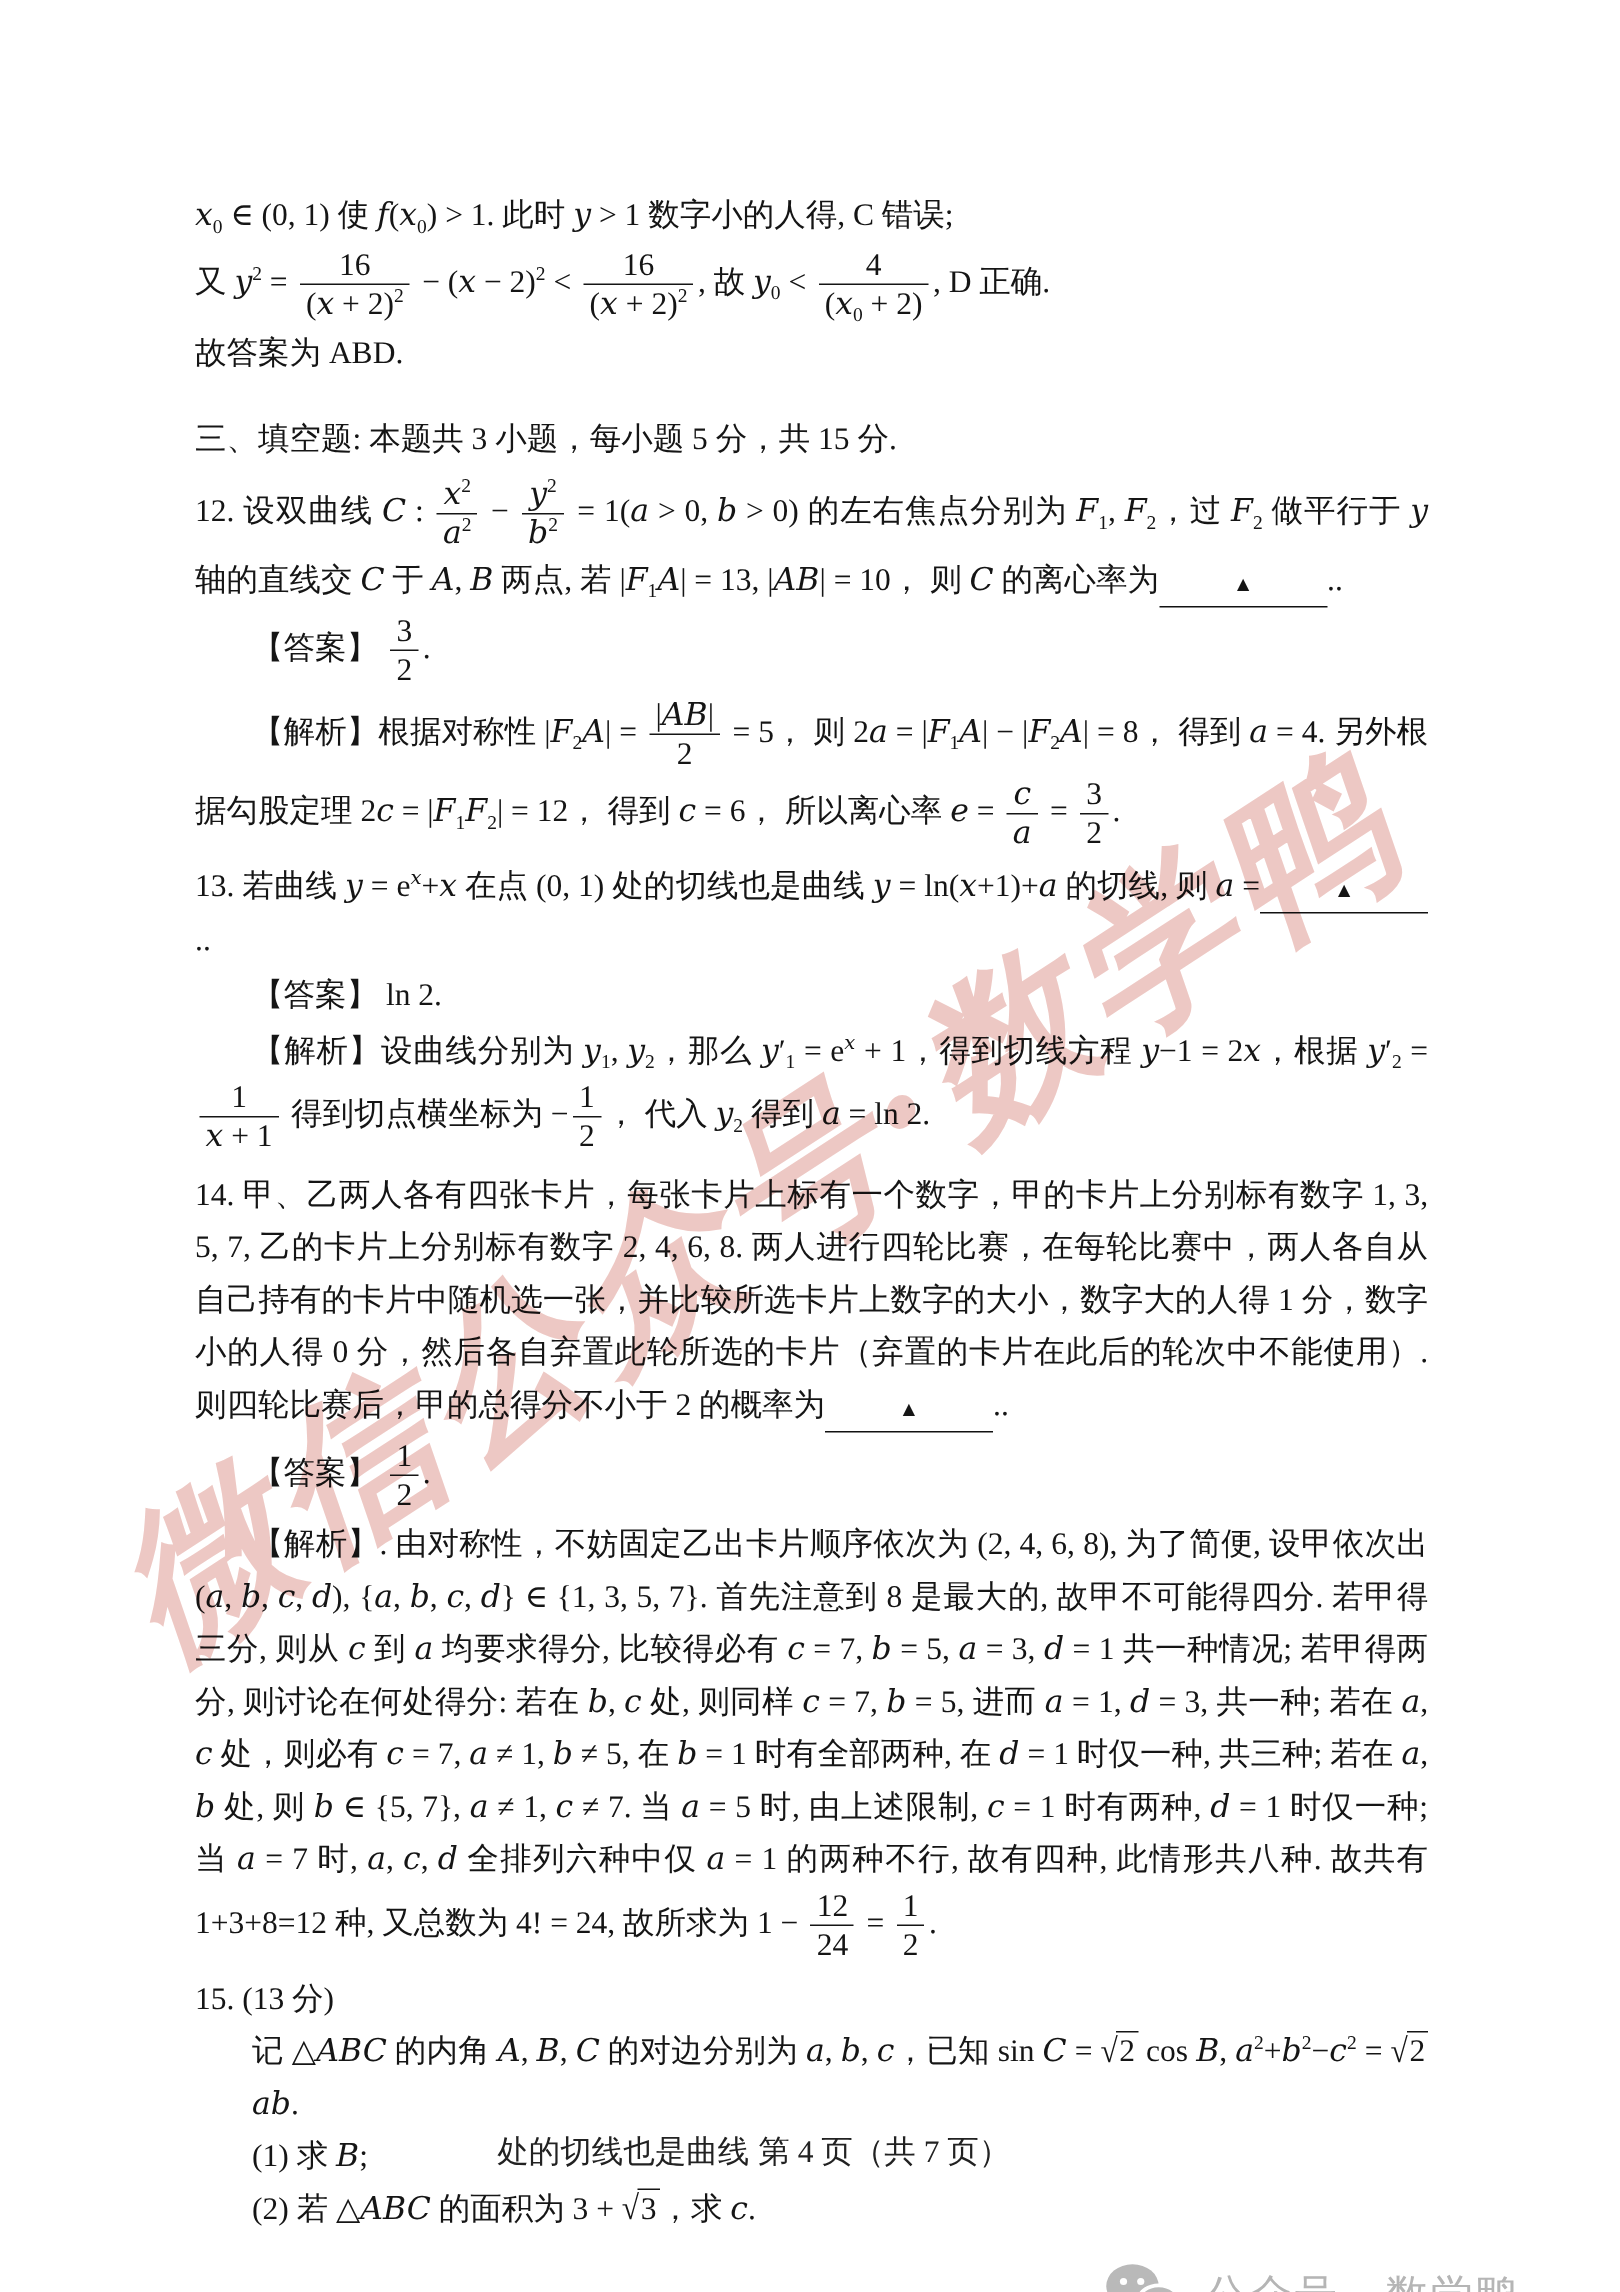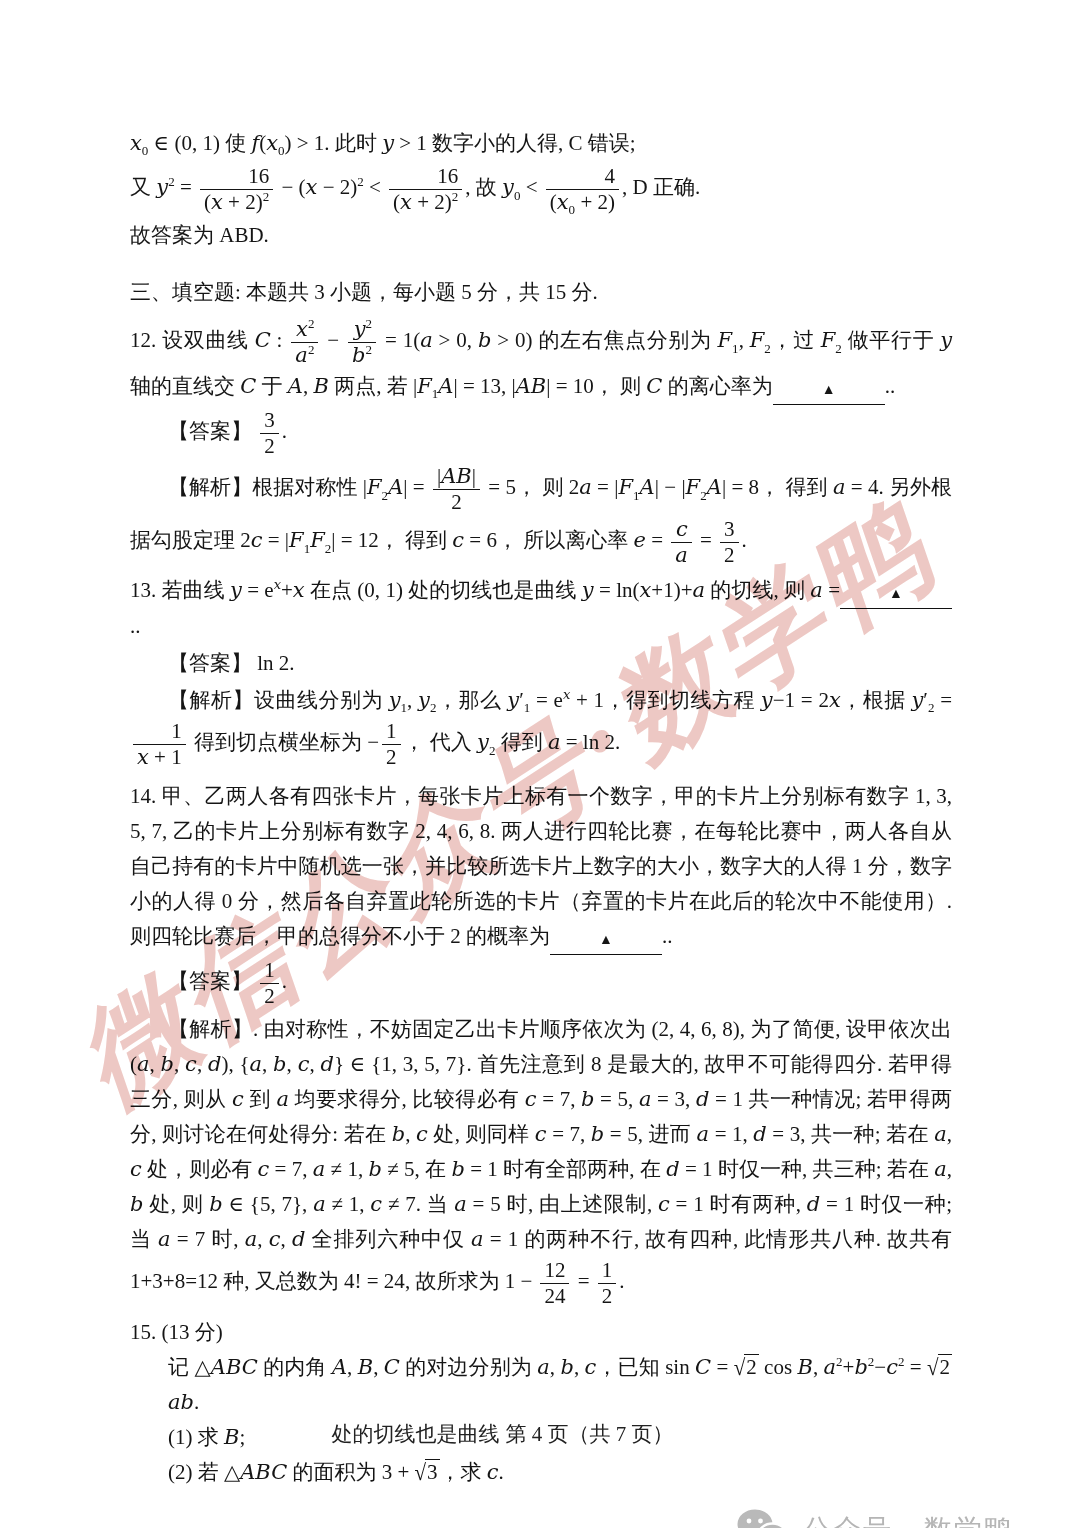--- a/index.html
+++ b/index.html
@@ -7,21 +7,21 @@
         overflow:hidden;font-family:"Liberation Serif","DejaVu Serif",serif;color:#151515;}
   .content{position:absolute;left:130px;top:126px;width:822px;font-size:21px;
            line-height:35px;text-align:justify;}
   .para{margin:0;}
   .bold{font-weight:400;}
   .it{font-style:italic;font-family:"DejaVu Serif",serif;}
   .rm,.zh{font-style:normal;}
   sup{font-size:0.62em;line-height:0;}
   sub{font-size:0.62em;line-height:0;}
   .frac{display:inline-block;vertical-align:middle;text-align:center;margin:2px 3px;line-height:1.1;text-indent:0;}
-  .frac .num{display:block;border-bottom:1.5px solid #151515;padding:0 4px 1px;text-align:right;}
+  .frac .num{display:block;border-bottom:1.5px solid #151515;padding:0 4px 1px;}
   .frac .den{display:block;padding:1px 4px 0;}
   .sqrt{white-space:nowrap;display:inline-block;text-indent:0;}
   .sqrt .rad{display:inline-block;transform:scaleY(1.08);}
   .sqrt .rc{display:inline-block;border-top:1.6px solid #151515;line-height:1.15;margin-left:-1px;padding:0 2px;}
   .blank{display:inline-block;width:112px;border-bottom:1.8px solid #111;text-align:center;
          vertical-align:baseline;text-indent:0;}
   .blank .tri{font-size:14px;line-height:1;display:inline-block;transform:translateY(1px);}
   .watermark{position:absolute;left:505px;top:805px;transform:translate(-50%,-50%) rotate(-33deg);
              font-size:112px;font-weight:700;font-style:italic;letter-spacing:6px;white-space:nowrap;
              opacity:0.5;mix-blend-mode:multiply;pointer-events:none;z-index:3;

